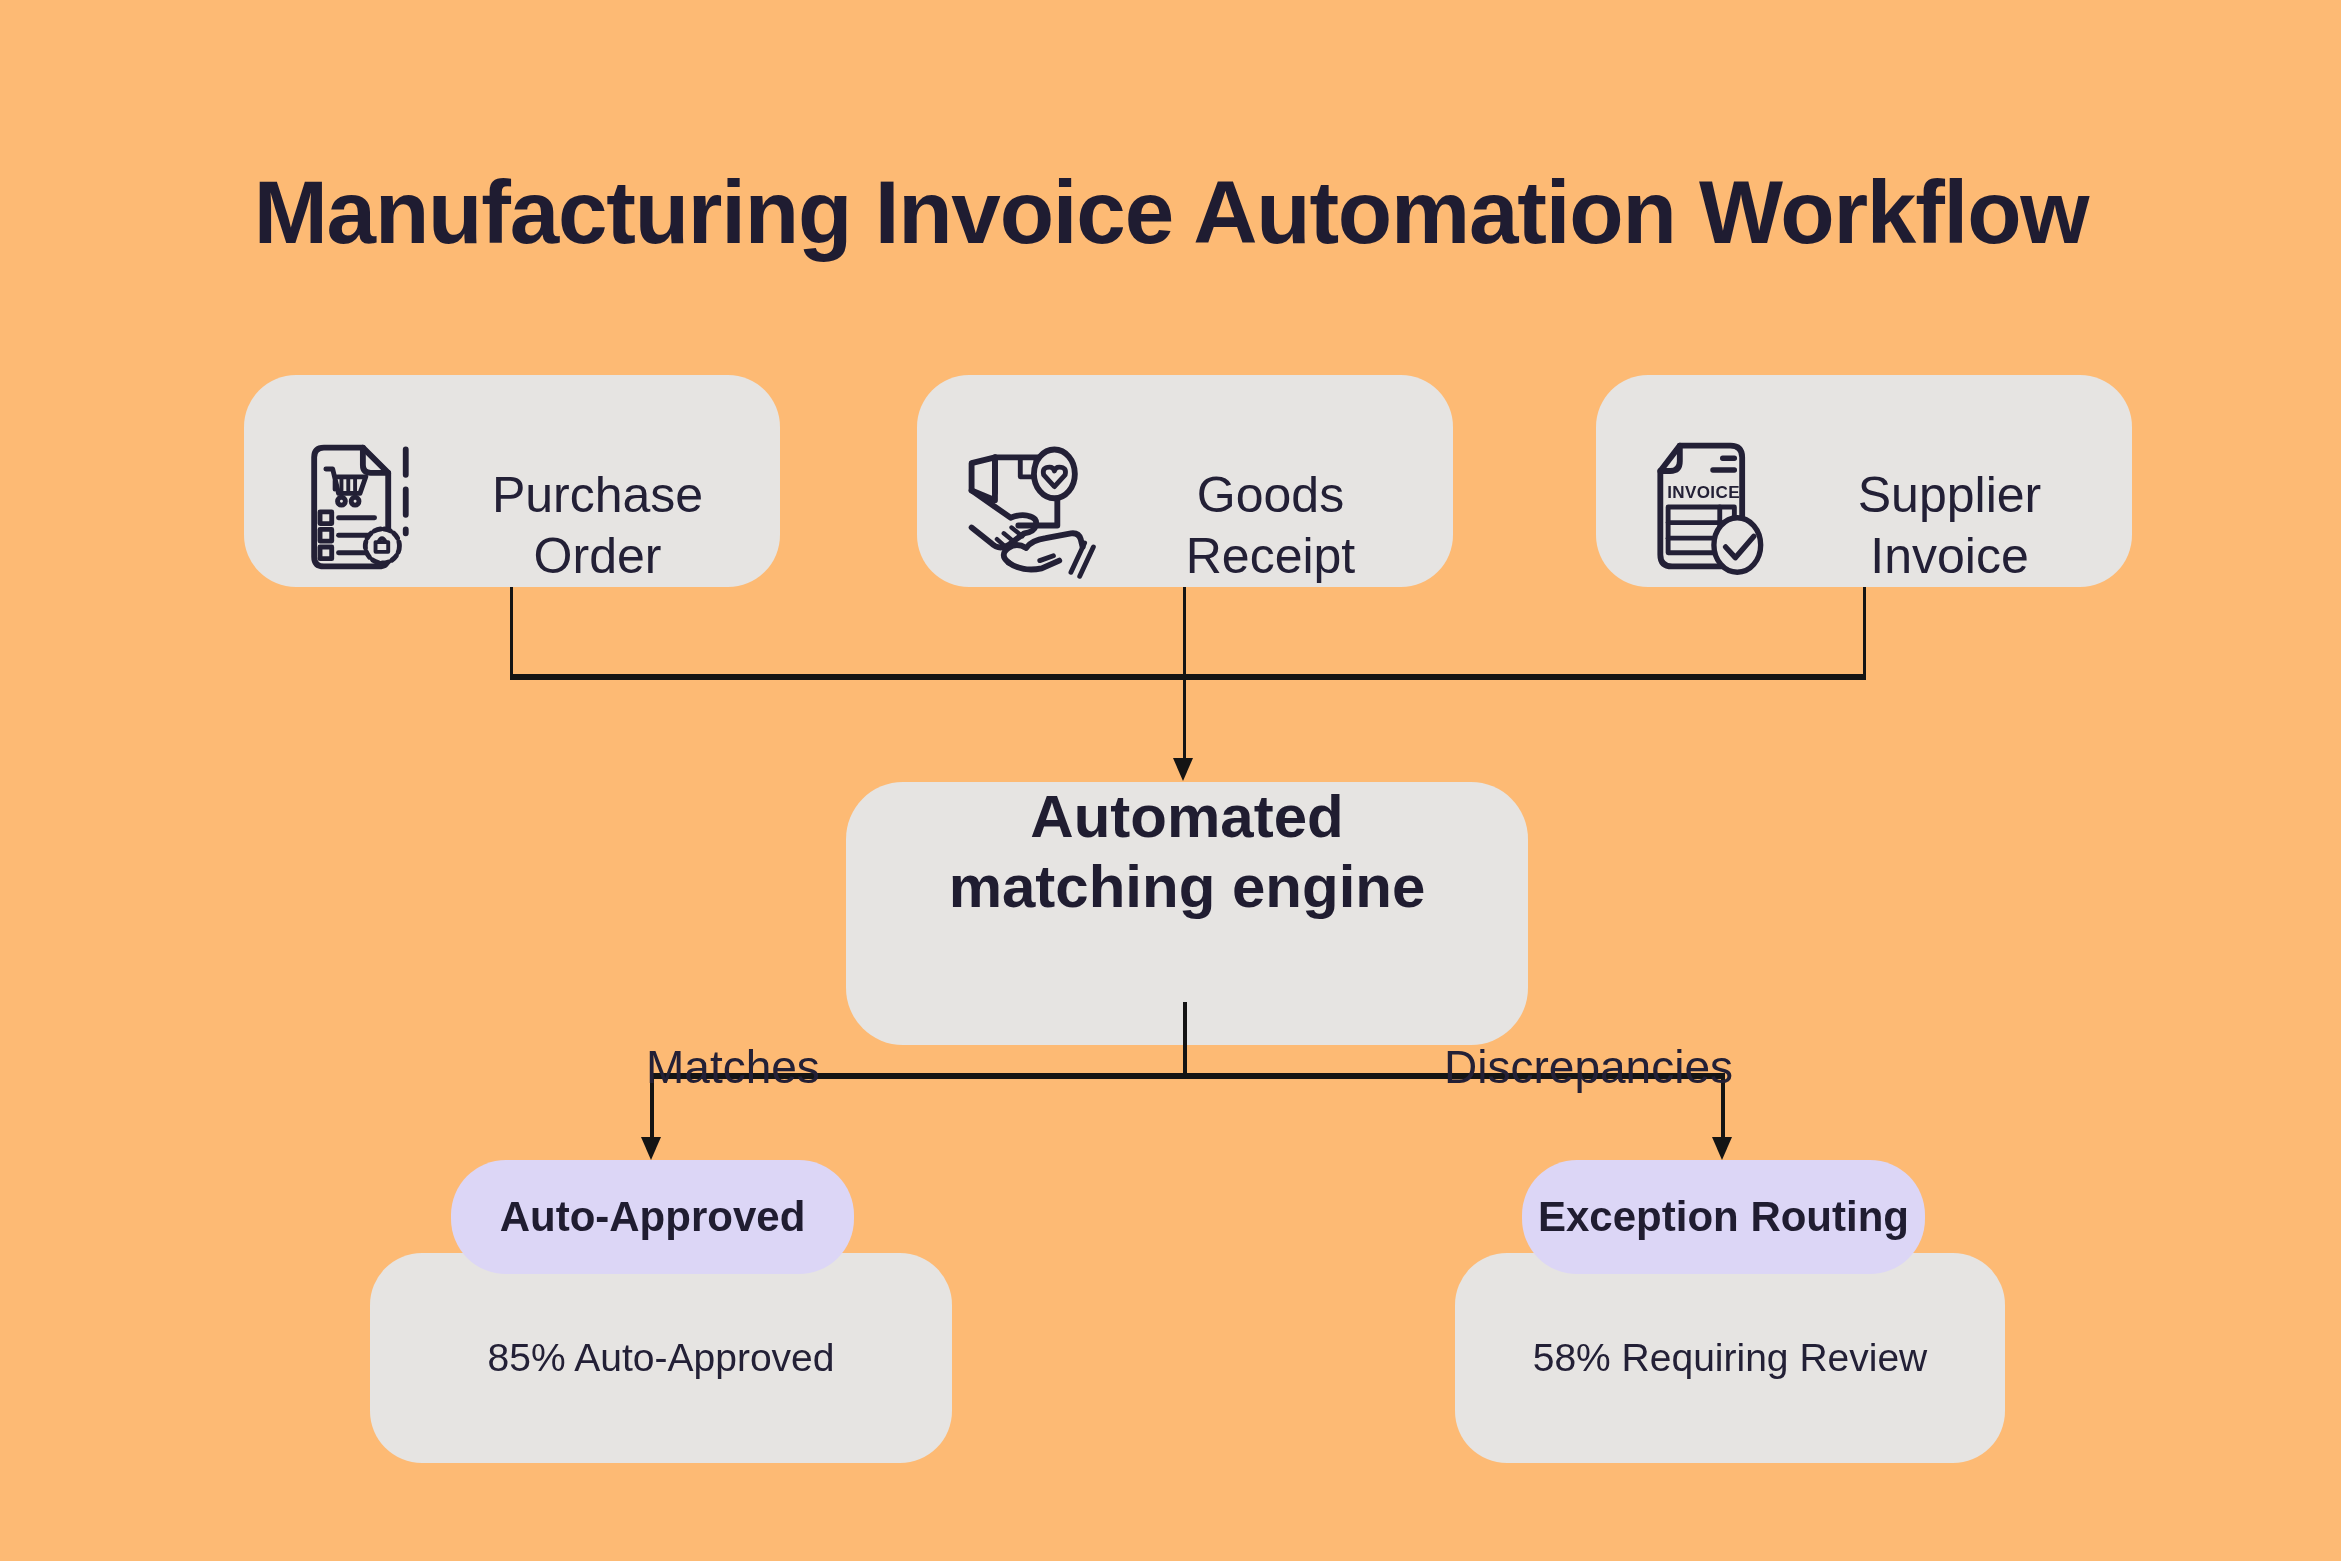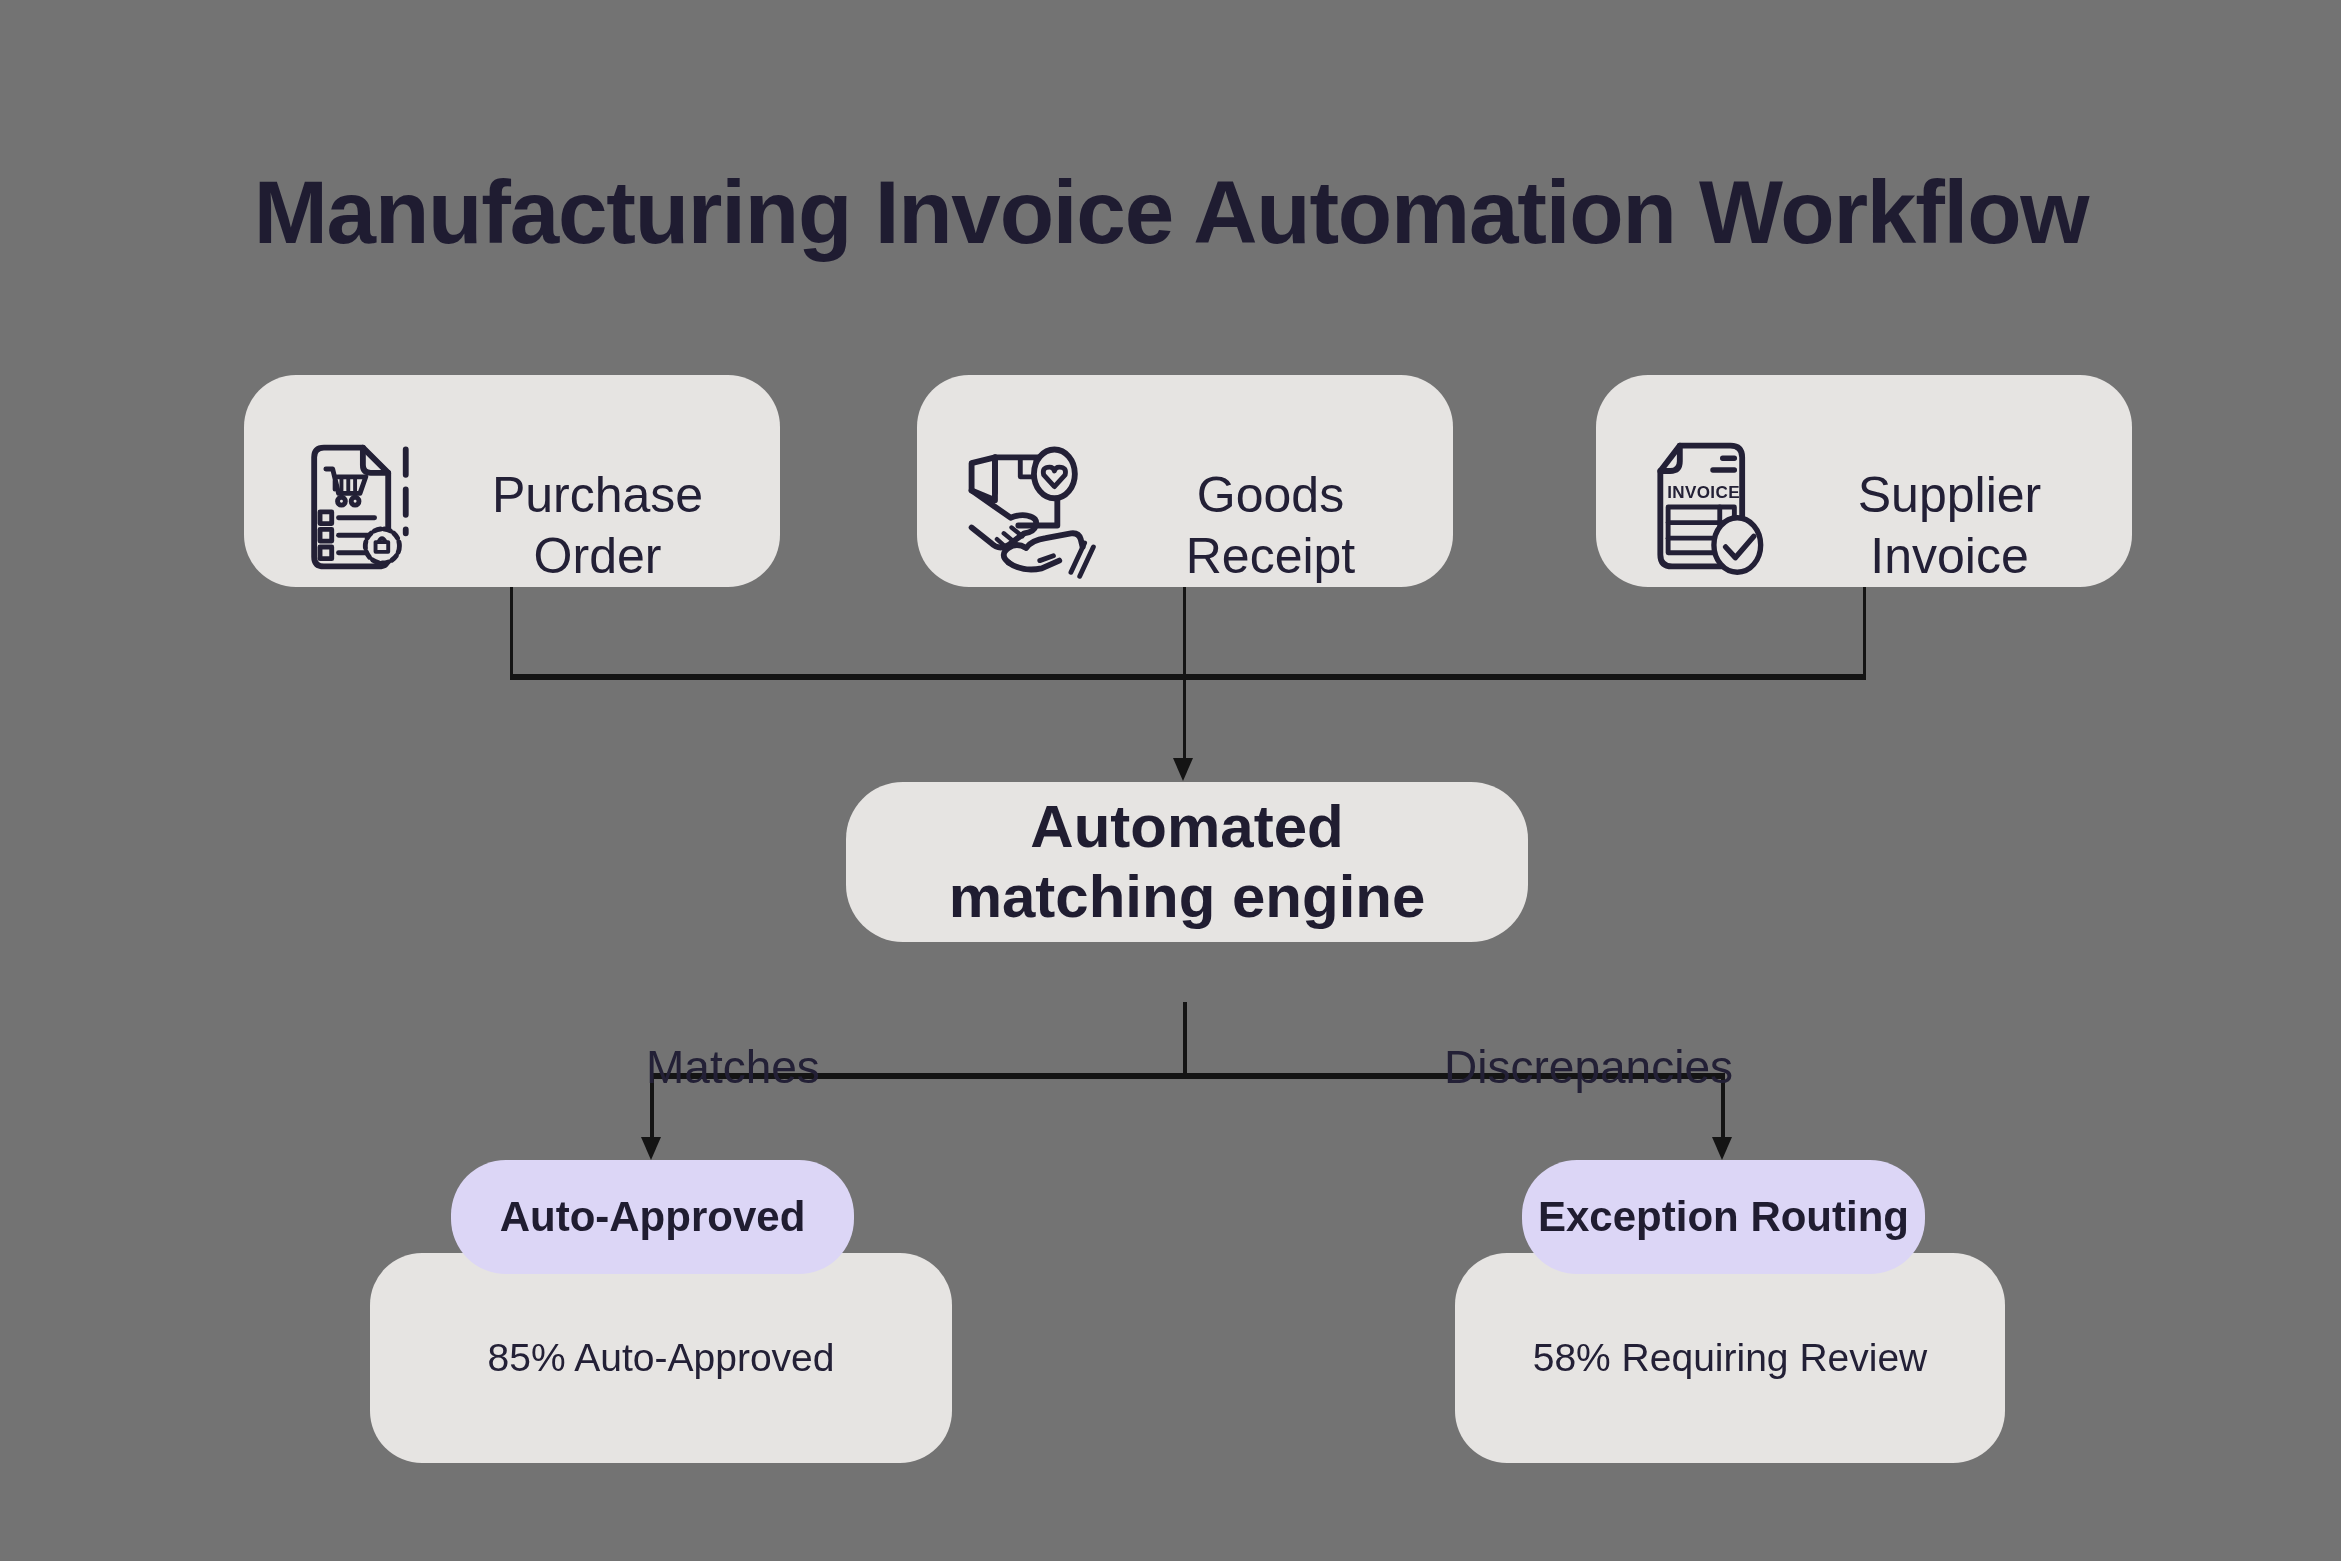--- a/index.html
+++ b/index.html
@@ -1,36 +1,36 @@
 <!DOCTYPE html>
 <html style="font-size:10px"><head>
 <meta charset="utf-8">
 <style>
   html,body{margin:0;padding:0;background:#f3f2f0;}
   .stage{
-    position:relative;width:2342px;height:1561px;background:#737373;overflow:hidden;
+    position:relative;width:2342px;height:1561px;background:#fdba74;overflow:hidden;
     font-family:"Liberation Sans","DejaVu Sans",sans-serif;color:#232036;
   }
   .page-title{
     position:absolute;left:0;right:0;top:161px;text-align:center;
     font-size:89px;font-weight:800;letter-spacing:-1.2px;color:#1f1c31;
   }
   .card{
     position:absolute;background:#e6e4e2;border-radius:52px;
     display:flex;align-items:center;box-sizing:border-box;
   }
   .input-card{top:375px;width:536px;height:212px;padding-left:39px;align-items:flex-end;}
   .input-card .icon{width:151px;height:159px;flex:0 0 auto;}
   .input-card .lbl{
     flex:1 1 auto;text-align:center;font-size:50px;line-height:1.22;
     font-weight:400;color:#232036;padding-right:19px;
   }
   .engine-card{
-    left:846px;top:782px;width:682px;height:160px;border-radius:57px;
-    flex-direction:column;justify-content:center;
+    left:846px;top:782px;width:682px;height:263px;border-radius:57px;
+    flex-direction:column;
   }
   .engine-card .eline{
     text-align:center;font-size:60px;font-weight:700;line-height:1.16;color:#201d31;
   }
   .line{position:absolute;background:#141414;}
   .arrow-down{
     position:absolute;width:0;height:0;
     border-left:10.6px solid transparent;border-right:10.6px solid transparent;
     border-top:23px solid #141414;
   }

